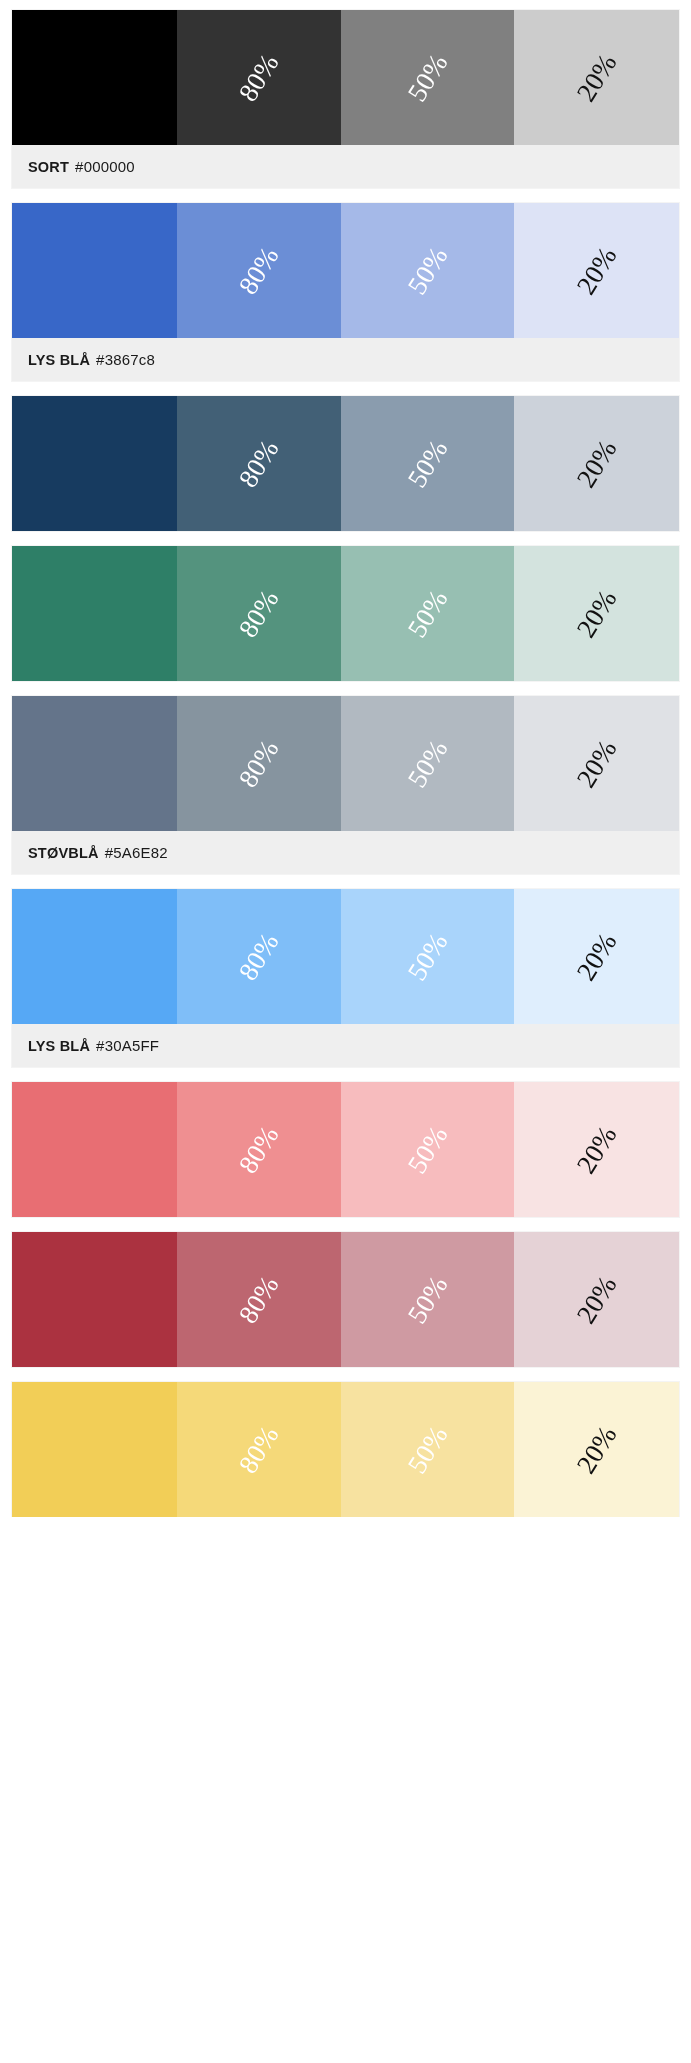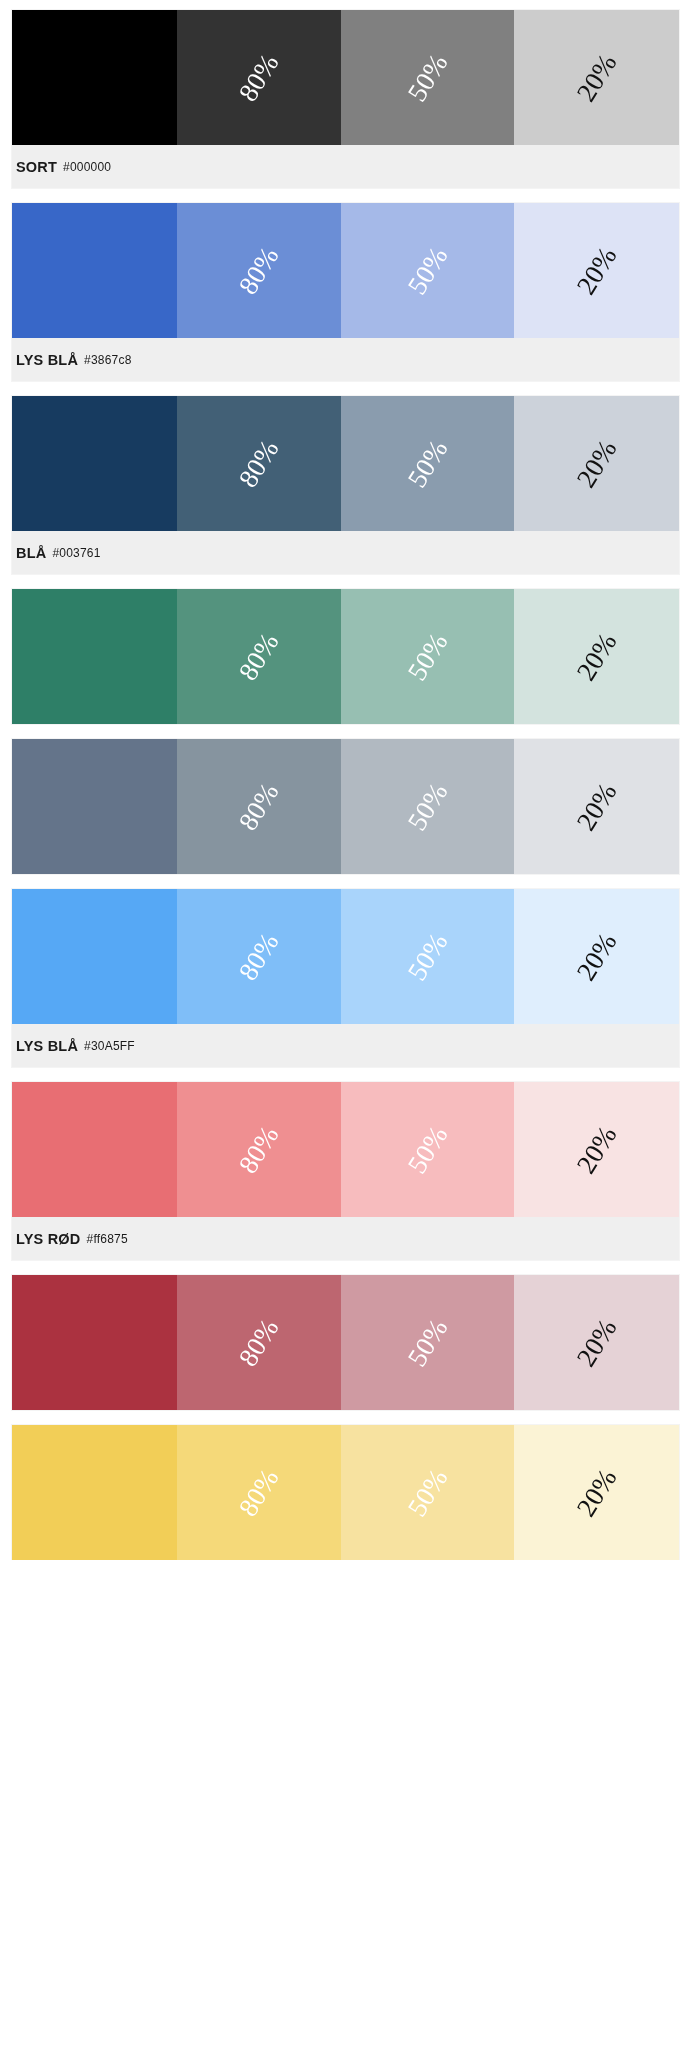--- a/index.html
+++ b/index.html
@@ -54,30 +54,30 @@
     transform-origin: center center;
   }
   .tint-label.light { color: #ffffff; }
   .tint-label.dark  { color: #111111; }
 
   .label-bar {
     height: 43px;
     background: #efefef;
     display: flex;
     align-items: center;
-    padding-left: 4px;
+    padding-left: 16px;
   }
   .color-name {
     font-size: 14.5px;
     font-weight: bold;
     color: #1a1a1a;
     letter-spacing: 0.2px;
   }
   .color-hex {
-    font-size: 12px;
+    font-size: 15px;
     font-weight: normal;
     color: #1a1a1a;
     margin-left: 6px;
     letter-spacing: 0.2px;
   }
 </style>
 </head>
 <body>
 
 <div id="palette-list">
@@ -123,24 +123,20 @@
         <div class="swatch c2" title="#426076" style="background: rgb(66, 96, 118);">
           <span class="tint-label light">80%</span>
         </div>
         <div class="swatch c3" title="#8a9cae" style="background: rgb(138, 156, 174);">
           <span class="tint-label light">50%</span>
         </div>
         <div class="swatch c4" title="#ccd2da" style="background: rgb(204, 210, 218);">
           <span class="tint-label dark">20%</span>
         </div>
       </div>
-      <div class="label-bar">
-        <span class="color-name">BLÅ</span>
-        <span class="color-hex">#003761</span>
-      </div>
     </div>
     <div class="palette-card">
       <div class="swatch-row">
         <div class="swatch c1" title="#2e7f67" style="background: rgb(46, 127, 103);"></div>
         <div class="swatch c2" title="#54937e" style="background: rgb(84, 147, 126);">
           <span class="tint-label light">80%</span>
         </div>
         <div class="swatch c3" title="#97bfb2" style="background: rgb(151, 191, 178);">
           <span class="tint-label light">50%</span>
         </div>
@@ -155,20 +151,24 @@
         <div class="swatch c2" title="#86949f" style="background: rgb(134, 148, 159);">
           <span class="tint-label light">80%</span>
         </div>
         <div class="swatch c3" title="#b1b9c1" style="background: rgb(177, 185, 193);">
           <span class="tint-label light">50%</span>
         </div>
         <div class="swatch c4" title="#dfe1e5" style="background: rgb(223, 225, 229);">
           <span class="tint-label dark">20%</span>
         </div>
       </div>
+      <div class="label-bar">
+        <span class="color-name">STØVBLÅ</span>
+        <span class="color-hex">#5A6E82</span>
+      </div>
     </div>
     <div class="palette-card">
       <div class="swatch-row">
         <div class="swatch c1" title="#56a8f5" style="background: rgb(86, 168, 245);"></div>
         <div class="swatch c2" title="#7fbef8" style="background: rgb(127, 190, 248);">
           <span class="tint-label light">80%</span>
         </div>
         <div class="swatch c3" title="#a9d4fb" style="background: rgb(169, 212, 251);">
           <span class="tint-label light">50%</span>
         </div>
@@ -187,24 +187,20 @@
         <div class="swatch c2" title="#ef8f91" style="background: rgb(239, 143, 145);">
           <span class="tint-label light">80%</span>
         </div>
         <div class="swatch c3" title="#f7bcbe" style="background: rgb(247, 188, 190);">
           <span class="tint-label light">50%</span>
         </div>
         <div class="swatch c4" title="#f8e3e3" style="background: rgb(248, 227, 227);">
           <span class="tint-label dark">20%</span>
         </div>
       </div>
-      <div class="label-bar">
-        <span class="color-name">LYS RØD</span>
-        <span class="color-hex">#ff6875</span>
-      </div>
     </div>
     <div class="palette-card">
       <div class="swatch-row">
         <div class="swatch c1" title="#ab3240" style="background: rgb(171, 50, 64);"></div>
         <div class="swatch c2" title="#bd6670" style="background: rgb(189, 102, 112);">
           <span class="tint-label light">80%</span>
         </div>
         <div class="swatch c3" title="#cf9aa2" style="background: rgb(207, 154, 162);">
           <span class="tint-label light">50%</span>
         </div>

